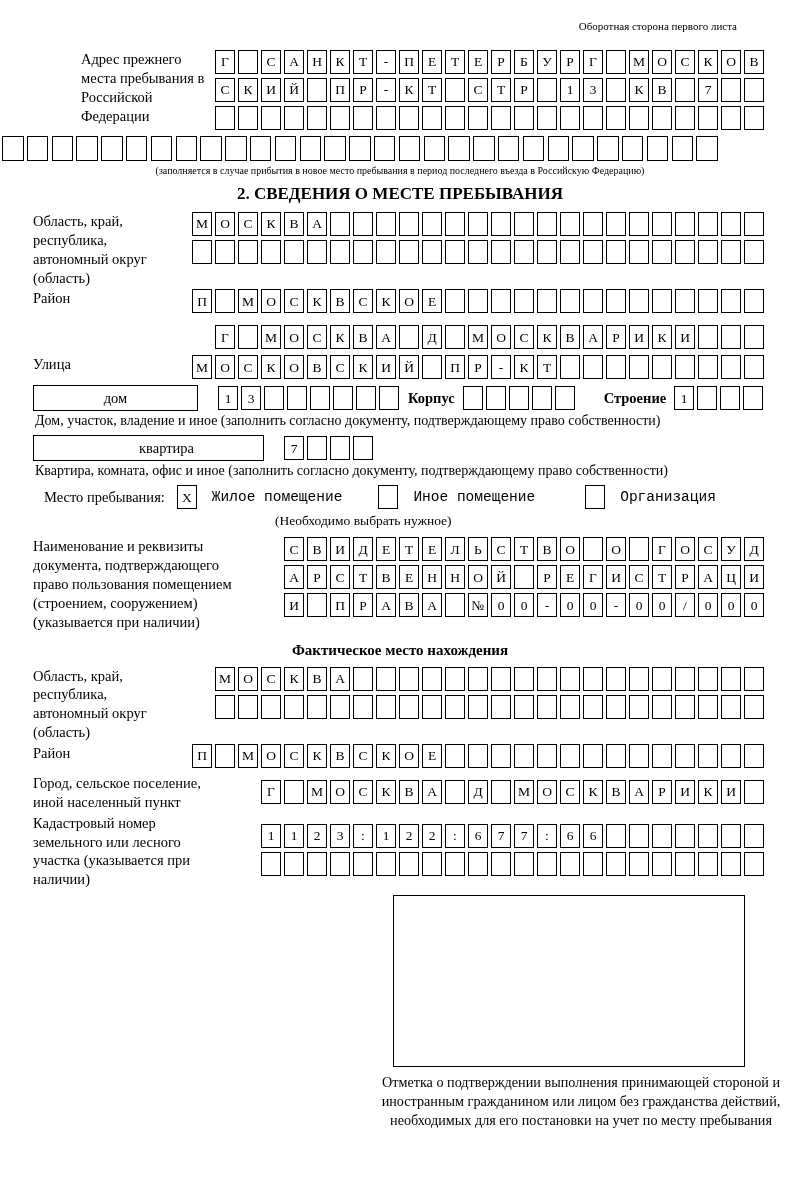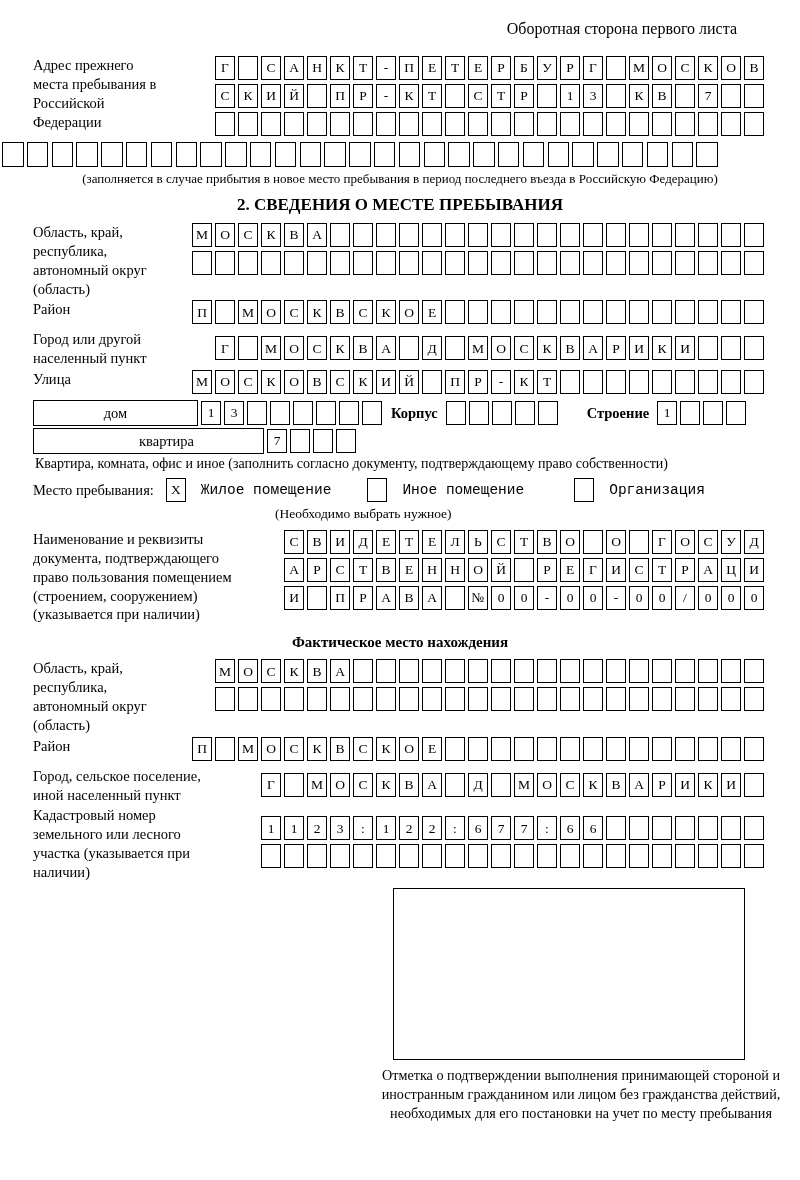--- a/index.html
+++ b/index.html
@@ -1,69 +1,69 @@
 <!DOCTYPE html>
 <html><head>
 <meta charset="utf-8">
 <style>
   html,body{margin:0;padding:0;background:#fff;color:#000;}
   body{width:800px;height:1180px;font-family:"Liberation Serif",serif;overflow:hidden;}
   .page{padding:20px 33px 0 33px;position:relative;}
-  .top-note{text-align:right;margin-right:30px;font-size:16px;}
+  .top-note{text-align:right;margin-right:30px;font-size:11px;}
   
   .cell{flex:0 0 auto;width:18px;height:22px;border:1.5px solid #000;margin-right:3px;
         display:flex;align-items:center;justify-content:center;font-size:13.5px;line-height:1;}
   .boxrow{display:flex;margin-bottom:4px;}
   .lg .cell{width:19.5px;height:23px;margin-right:3.3px;}
   .fullrow{margin-left:-31px;margin-top:0;}
   
   .frow{display:flex;align-items:flex-start;margin-bottom:2px;}
   .flabel{font-size:14.5px;line-height:1.3;flex:0 0 auto;}
   .rows{margin-left:auto;}
   .pad6{margin-top:6px;}
   .pad10{margin-top:10px;}
   .w122{width:130px;}
   .w112{width:118px;}
   .w150{width:150px;}
   .w205{width:205px;}
   .w145{width:148px;}
   .w200{width:200px;}
   .w180{width:182px;}
-  .note-center{text-align:center;font-size:13px;margin:2px 0 6px 0;}
+  .note-center{text-align:center;font-size:10px;margin:2px 0 6px 0;}
   .sec-title{text-align:center;font-weight:bold;font-size:17px;margin:8px 0 8px 0;}
   .sub-title{text-align:center;font-size:13.8px;line-height:1.5;margin-bottom:4px;}
   
   .hrow{display:flex;align-items:center;margin-bottom:2px;margin-top:2px;}
   .wide-box{height:24px;border:1.6px solid #000;display:flex;align-items:center;justify-content:center;
-            font-size:14.5px;flex:0 0 auto;margin-right:3px;}
+            font-size:14.5px;flex:0 0 auto;margin-right:20px;}
   .dom{width:163px;}
   .kvartira{width:193px;padding-left:36px;}
   .hrow .boxrow{margin-bottom:0;}
   .inline-label{font-size:14.5px;margin:0 8px 0 6px;flex:0 0 auto;font-weight:bold;}
   .inline-label.strn{margin-left:26px;}
   .caption{font-size:14px;margin:2px 0 6px 2px;}
   
-  .stay-row{display:flex;align-items:center;font-size:14.5px;margin-top:4px;}
+  .stay-row{display:flex;align-items:center;font-size:14.5px;margin-top:4px;margin-left:11px;}
   .stay-row .boxrow{margin:0 0 0 12px;}
   .stay-row .opt{margin-left:12px;font-family:Liberation Mono, monospace;}
   .stay-row .gap2{margin-left:36px;}
   .stay-row .gap3{margin-left:50px;}
   .stay-note{font-size:13.5px;margin:4px 0 8px 242px;}
   
   .mark-rect{width:350px;height:170px;border:1.8px solid #000;margin-left:360px;margin-top:6px;}
   .mark-caption{width:424px;margin-left:336px;text-align:center;font-size:14.2px;line-height:1.35;margin-top:6px;}
 </style>
 </head>
 <body>
 
 <div class="page">
 
   <div class="top-note">Оборотная сторона первого листа</div>
 
-  <div class="frow" style="margin-top:18px;">
+  <div class="frow" style="margin-top:18px;margin-left:48px;">
     <div class="flabel w122">Адрес прежнего места пребывания в Российской Федерации</div>
     <div class="rows">
       <div class="boxrow">
           <span class="cell">Г</span>
           <span class="cell"></span>
           <span class="cell">С</span>
           <span class="cell">А</span>
           <span class="cell">Н</span>
           <span class="cell">К</span>
           <span class="cell">Т</span>
@@ -261,21 +261,20 @@
           <span class="cell"></span>
           <span class="cell"></span>
           <span class="cell"></span>
           <span class="cell"></span>
           <span class="cell"></span>
         </div>
     </div>
   </div>
 
   <div class="frow">
-    <div class="flabel w150">Город или другой населенный пункт</div>
     <div class="rows pad6">
       <div class="boxrow">
           <span class="cell">Г</span>
           <span class="cell"></span>
           <span class="cell">М</span>
           <span class="cell">О</span>
           <span class="cell">С</span>
           <span class="cell">К</span>
           <span class="cell">В</span>
           <span class="cell">А</span>
@@ -353,20 +352,21 @@
         <span class="cell"></span>
       </div>
     <div class="inline-label strn">Строение</div>
     <div class="boxrow">
         <span class="cell">1</span>
         <span class="cell"></span>
         <span class="cell"></span>
         <span class="cell"></span>
       </div>
   </div>
+  <div class="caption">Дом, участок, владение и иное (заполнить согласно документу, подтверждающему право собственности)</div>
 
   <div class="hrow">
     <div class="wide-box kvartira">квартира</div>
     <div class="boxrow">
         <span class="cell">7</span>
         <span class="cell"></span>
         <span class="cell"></span>
         <span class="cell"></span>
       </div>
   </div>

